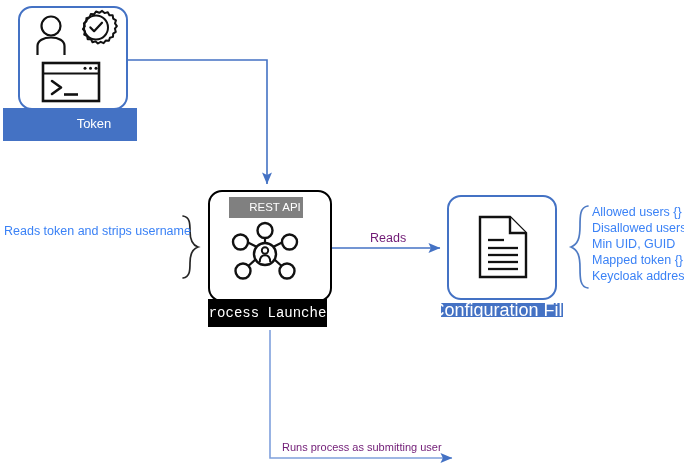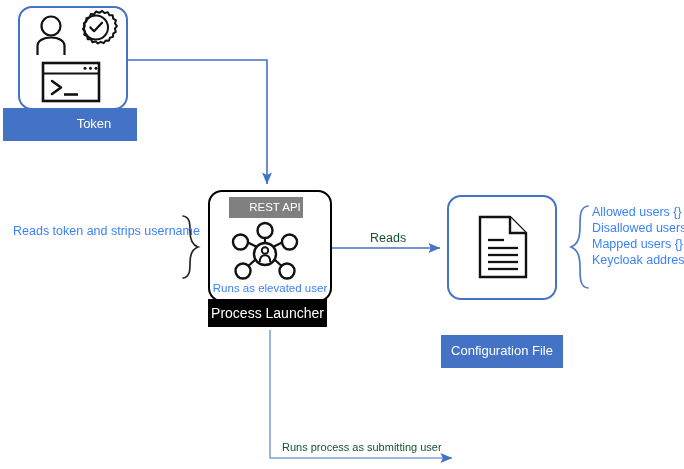--- a/index.html
+++ b/index.html
@@ -44,38 +44,38 @@
     box-sizing: border-box;
     display: flex;
     flex-direction: column;
     align-items: center;
     justify-content: center;
     color: #ffffff;
     text-align: center;
     line-height: 1.15;
   }
   .plate-blue { background: #4472C4; }
-  .plate-black { background: #000000; }
+  .plate-black { background: #000000; font-family: Liberation Mono, monospace; }
   .plate-gray { background: #808080; }
 
   .plate-line { display: block; white-space: nowrap; }
 
   
   .free-text {
     position: absolute;
     color: #3b82f6;
     line-height: 1.28;
     white-space: nowrap;
   }
-  .free-text.right-align { text-align: right; margin-left: 9px; }
+  .free-text.right-align { text-align: right; }
   .free-text.left-align { text-align: left; }
 
   .edge-label {
     position: absolute;
-    color: #14532d;
+    color: #701a75;
     white-space: nowrap;
     background: #ffffff;
     padding: 0 3px;
   }
 
   
   .icon-holder {
     position: absolute;
     display: block;
   }
@@ -181,52 +181,52 @@
       <circle cx="12" cy="50" r="7.5"></circle>
       <circle cx="56" cy="50" r="7.5"></circle>
       <circle cx="34" cy="33" r="11"></circle>
     </g>
     <g fill="none" stroke="#111" stroke-width="1.9">
       <circle cx="34" cy="29.5" r="3.2"></circle>
       <path d="M28.8,41 C28.8,36.4 31.1,34.2 34,34.2 C36.9,34.2 39.2,36.4 39.2,41"></path>
     </g>
   </svg>
 
-  <div class="free-text" style="left:212px; top:281px; width:116px; text-align:center; font-size:11.5px; white-space:nowrap;">Runs as elevated user</div>
 
   <div class="label-plate plate-black" style="left:208px; top:299px; width:119px; height:28px; font-size:14px;">
     <span class="plate-line">Process Launcher</span>
   </div>
 
   <div class="node-card blue" style="left:447px; top:195px; width:110px; height:105px;"></div>
 
   <svg class="icon-holder" style="left:477px; top:215px;" width="52" height="64" viewBox="0 0 52 64">
     <path d="M3,2 L33,2 L49,18 L49,62 L3,62 Z" fill="#ffffff" stroke="#111" stroke-width="2.4" stroke-linejoin="miter"></path>
     <path d="M33,2 L33,18 L49,18" fill="#ffffff" stroke="#111" stroke-width="2.4" stroke-linejoin="miter"></path>
     <g stroke="#111" stroke-width="2.3" stroke-linecap="butt">
       <line x1="11" y1="25" x2="27" y2="25"></line>
       <line x1="11" y1="33" x2="41" y2="33"></line>
       <line x1="11" y1="40" x2="41" y2="40"></line>
       <line x1="11" y1="47" x2="41" y2="47"></line>
       <line x1="11" y1="54" x2="41" y2="54"></line>
     </g>
   </svg>
 
-  <div class="label-plate plate-blue" style="left:441px; top:303px; width:122px; height:33px; font-size:13px;margin-top:32px;">
+  <div class="label-plate plate-blue" style="left:441px; top:303px; width:122px; height:14px; font-size:18px;">
     <span class="plate-line">Configuration File</span>
   </div>
 
   <div class="free-text right-align" style="left:4px; top:223px; width:176px; font-size:12.5px;">
     <div>Reads token and strips username</div>
   </div>
 
   <div class="free-text left-align" style="left:592px; top:204px; width:92px; font-size:12.5px;">
     <div>Allowed users {}</div>
     <div>Disallowed users {}</div>
-    <div>Mapped users {}</div>
+    <div>Min UID, GUID</div>
+    <div>Mapped token {}</div>
     <div>Keycloak address</div>
   </div>
 
   <div class="edge-label" style="left:367px; top:231px; font-size:12.5px;">Reads</div>
 
   <div class="edge-label" style="left:279px; top:441px; font-size:11px;">Runs process as submitting user</div>
 
 </div>
 
 </body></html>

